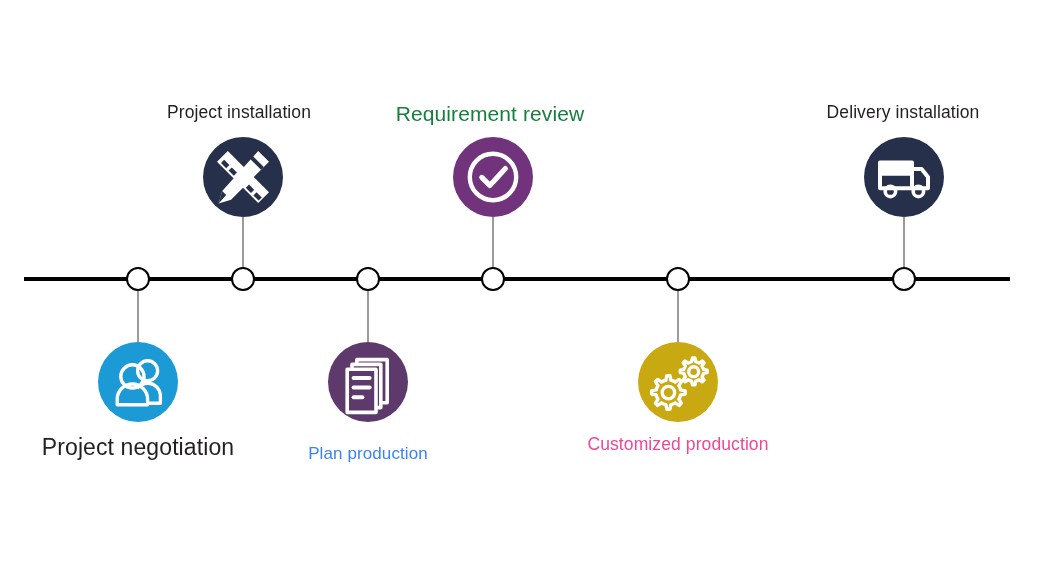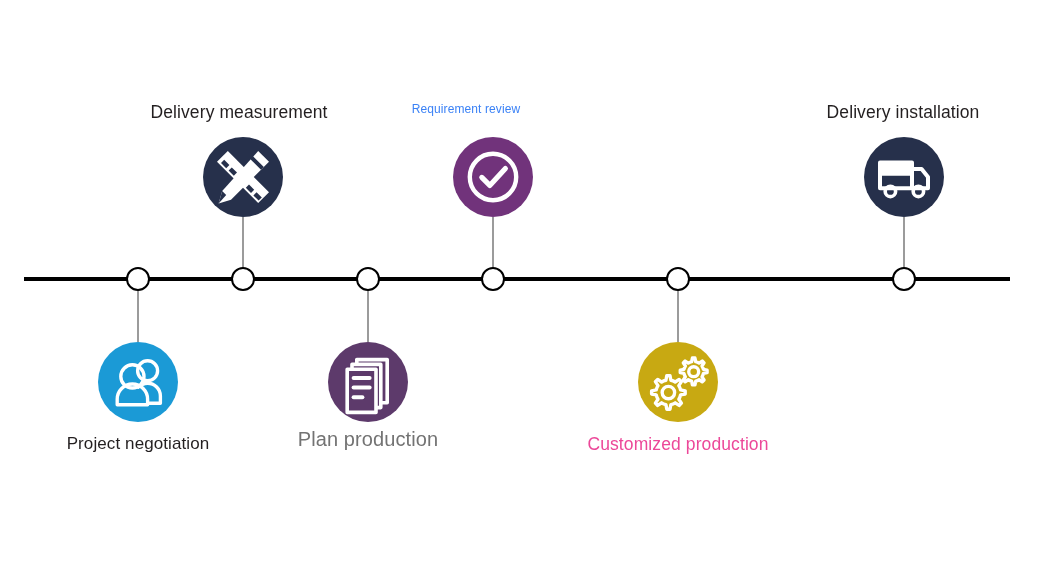--- a/index.html
+++ b/index.html
@@ -149,20 +149,20 @@
         <circle cx="678" cy="279" r="11" fill="#ffffff" stroke="#000000" stroke-width="2"></circle>
         <g>
           <circle cx="904" cy="177" r="40" fill="#26304b"></circle>
           <use href="#icon-truck" x="864" y="137" width="80" height="80" xlink:href="#icon-truck"></use>
         </g>
         <circle cx="904" cy="279" r="11" fill="#ffffff" stroke="#000000" stroke-width="2"></circle>
       </g>
   </svg>
 
   <div id="labels-layer">
-      <div class="step-label" style="left: 138px; top: 434px; color: rgb(35, 31, 32); font-size: 17px;">Project negotiation</div>
-      <div class="step-label" style="left: 239px; top: 102px; color: rgb(35, 31, 32); font-size: 17.5px;">Delivery measurement</div>
-      <div class="step-label" style="left: 368px; top: 428px; color: #737373; font-size: 20px;">Plan production</div>
-      <div class="step-label" style="left: 466px; top: 102px; color: #3b82f6; font-size: 12px;">Requirement review</div>
+      <div class="step-label" style="left: 138px; top: 434px; color: rgb(35, 31, 32); font-size: 23px;">Project negotiation</div>
+      <div class="step-label" style="left: 239px; top: 102px; color: rgb(35, 31, 32); font-size: 17.5px;">Project installation</div>
+      <div class="step-label" style="left: 368px; top: 444px; color: #3b82f6; font-size: 17px;">Plan production</div>
+      <div class="step-label" style="left: 490px; top: 102px; color: #15803d; font-size: 21px;">Requirement review</div>
       <div class="step-label" style="left: 678px; top: 434px; color: #ec4899; font-size: 17.5px;">Customized production</div>
       <div class="step-label" style="left: 903px; top: 102px; color: rgb(35, 31, 32); font-size: 17.5px; text-align: center;">Delivery installation</div>
     </div>
 </div>
 
 </body></html>

